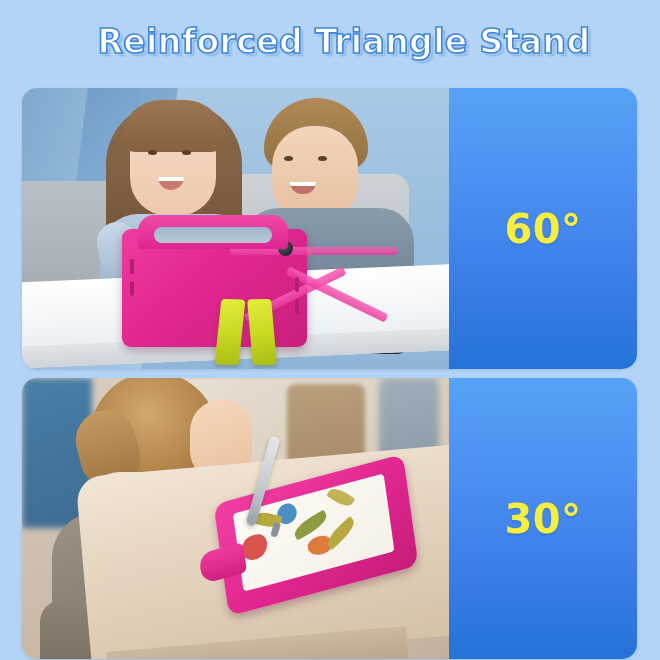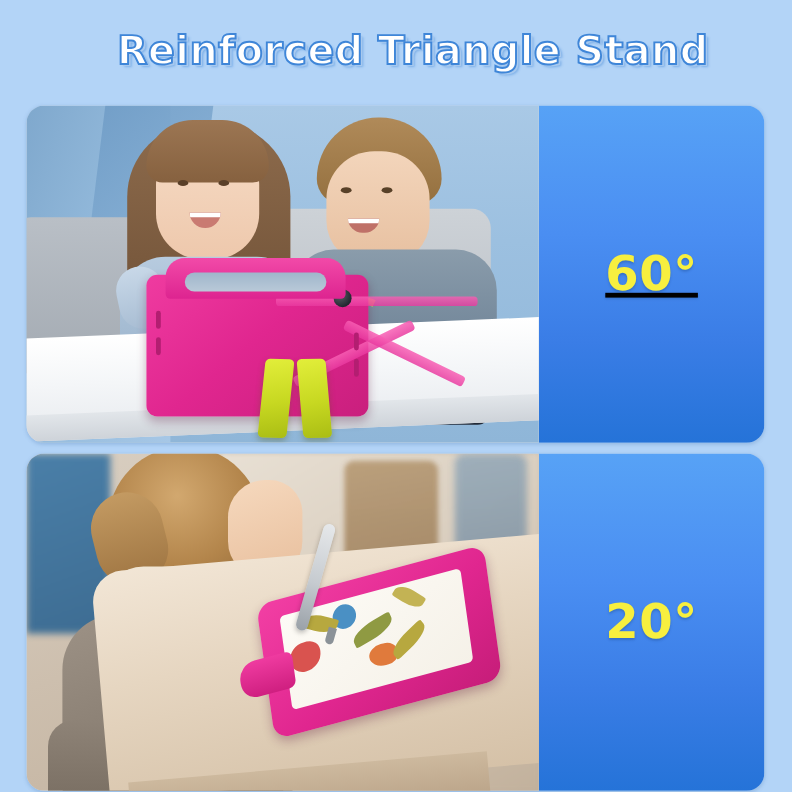--- a/index.html
+++ b/index.html
@@ -37,21 +37,21 @@
   .card {
     position:absolute;
     left:22px;
     width:615px;
     height:281px;
     border-radius:15px;
     overflow:hidden;
     display:flex;
     box-shadow:0 1px 3px rgba(70,120,180,0.25);
   }
-  #card-video   { top:88px;text-decoration:underline; }
+  #card-video   { top:88px; }
   #card-drawing { top:378px; }
 
   
   .photo {
     position:relative;
     width:427px;
     height:100%;
     overflow:hidden;
     background:#cfd6dc;
   }
@@ -521,15 +521,15 @@
         <div class="art-leaf art-l3"></div>
         <div class="art-leaf art-l4"></div>
       </div>
       <div class="tab2-handle"></div>
     </div>
     <div class="stylus"></div>
     <div class="stylus-tip"></div>
   </div>
 
   <div class="panel">
-    <div class="angle">20°</div>
+    <div class="angle">30°</div>
   </div>
 </div>
 
 </body></html>

